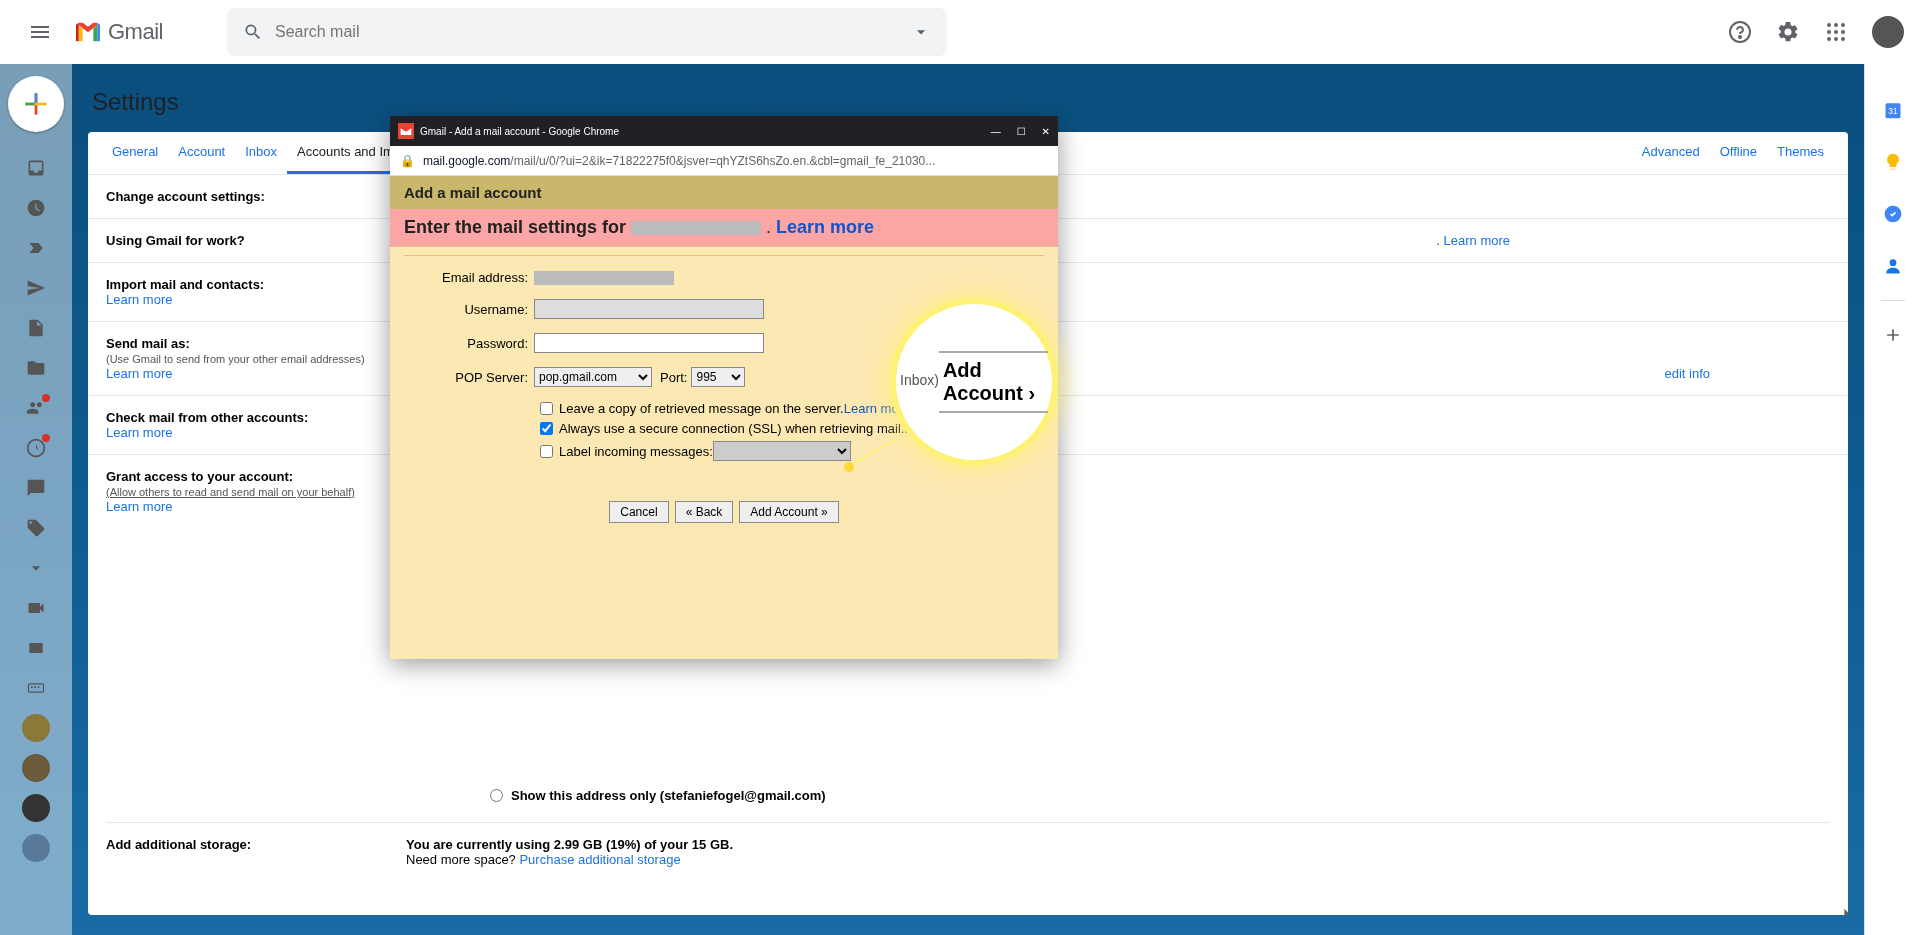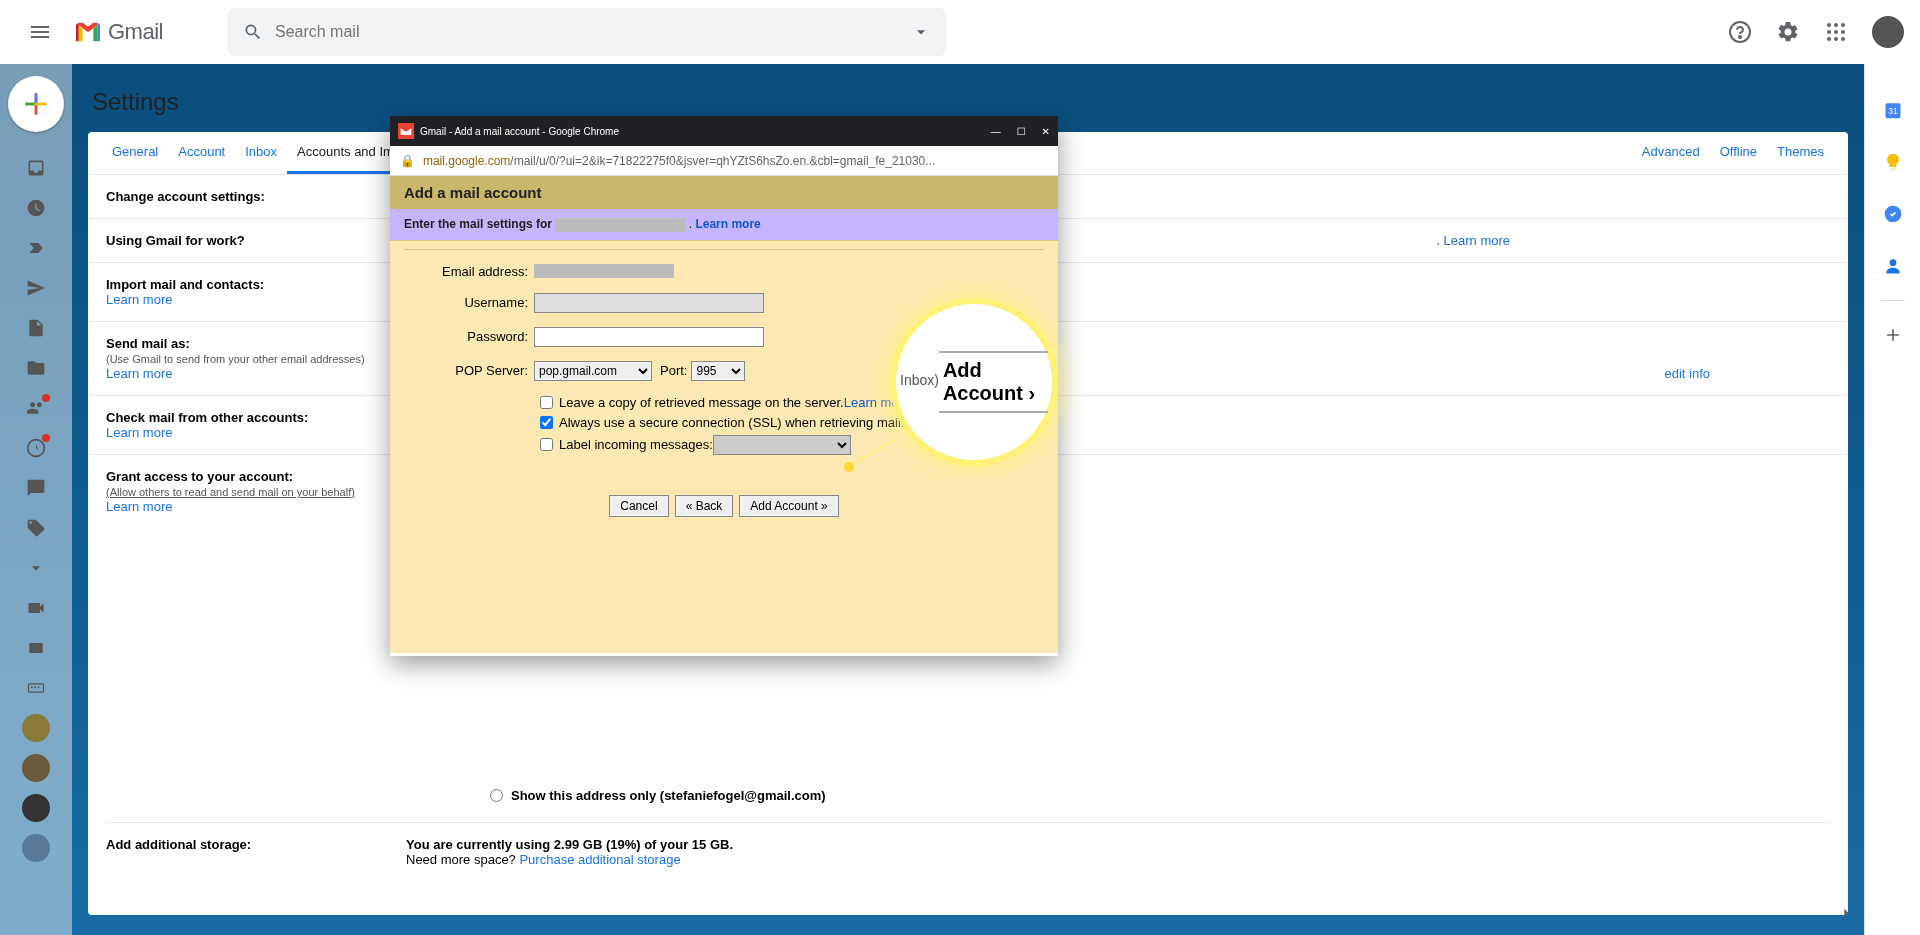--- a/index.html
+++ b/index.html
@@ -51,21 +51,21 @@
   .edit-info { margin-left: auto; color: #1a73e8; cursor: pointer; padding-right: 120px; }
   
   
   .dialog { position: absolute; left: 390px; top: 116px; width: 668px; height: 540px; background: #fff; box-shadow: 0 8px 24px rgba(0,0,0,0.4); }
   .dialog-titlebar { height: 30px; background: #202124; display: flex; align-items: center; padding: 0 8px; color: #fff; font-size: 10px; }
   .dialog-titlebar .title-icon { width: 16px; height: 16px; margin-right: 6px; }
   .dialog-titlebar .win-controls { margin-left: auto; display: flex; gap: 16px; }
   .dialog-addrbar { height: 30px; display: flex; align-items: center; padding: 0 10px; font-size: 12px; color: #5f6368; border-bottom: 1px solid #dadce0; }
   .dialog-addrbar .lock { margin-right: 8px; }
   .dialog-header { background: #c9b76b; padding: 8px 14px; font-size: 15px; font-weight: bold; color: #222; }
-  .dialog-subheader { background: #c4b5fd; padding: 8px 14px; font-size: 12px; color: #222; border-bottom: 1px solid #d4c580; }
+  .dialog-subheader { background: #fca5a5; padding: 8px 14px; font-size: 18px; color: #222; border-bottom: 1px solid #d4c580; }
   .dialog-body { padding: 8px 14px; background: #fce8b2; font-size: 13px; height: calc(100% - 30px - 30px - 34px - 34px); }
   .form-row { display: flex; align-items: center; margin: 14px 0; }
   .form-label { width: 130px; text-align: right; padding-right: 6px; font-size: 13px; }
   .form-input { width: 230px; height: 20px; border: 1px solid #888; background: #fff; font-size: 12px; padding: 0 3px; }
   .form-select { height: 20px; border: 1px solid #888; background: #efefef; font-size: 12px; }
   .checkbox-row { display: flex; align-items: center; margin: 5px 0 5px 136px; font-size: 13px; }
   .checkbox-row input { margin-right: 6px; }
   .redacted { display: inline-block; height: 14px; background: #bbb; vertical-align: middle; }
   .dialog-buttons { display: flex; justify-content: center; gap: 6px; margin-top: 40px; }
   .dialog-btn { padding: 3px 10px; font-size: 12px; border: 1px solid #888; background: #efefef; cursor: pointer; }
@@ -350,21 +350,21 @@
       </svg>
     <span>Gmail - Add a mail account - Google Chrome</span>
     <div class="win-controls">
       <span>—</span>
       <span>☐</span>
       <span>✕</span>
     </div>
   </div>
   <div class="dialog-addrbar">
     <span class="lock">🔒</span>
-    <span style="color:#a16207;text-align:center;">mail.google.com</span>
+    <span style="color:#0f172a;text-align:center;">mail.google.com</span>
     <span>/mail/u/0/?ui=2&amp;ik=71822275f0&amp;jsver=qhYZtS6hsZo.en.&amp;cbl=gmail_fe_21030...</span>
   </div>
   <div class="dialog-header">Add a mail account</div>
   <div class="dialog-subheader">
     <b>Enter the mail settings for </b>
     <span class="redacted" style="width:130px;"></span>
     <span>. </span>
     <b class="learn-more" style="color:#15c;">Learn more</b>
   </div>
   <div class="dialog-body">

